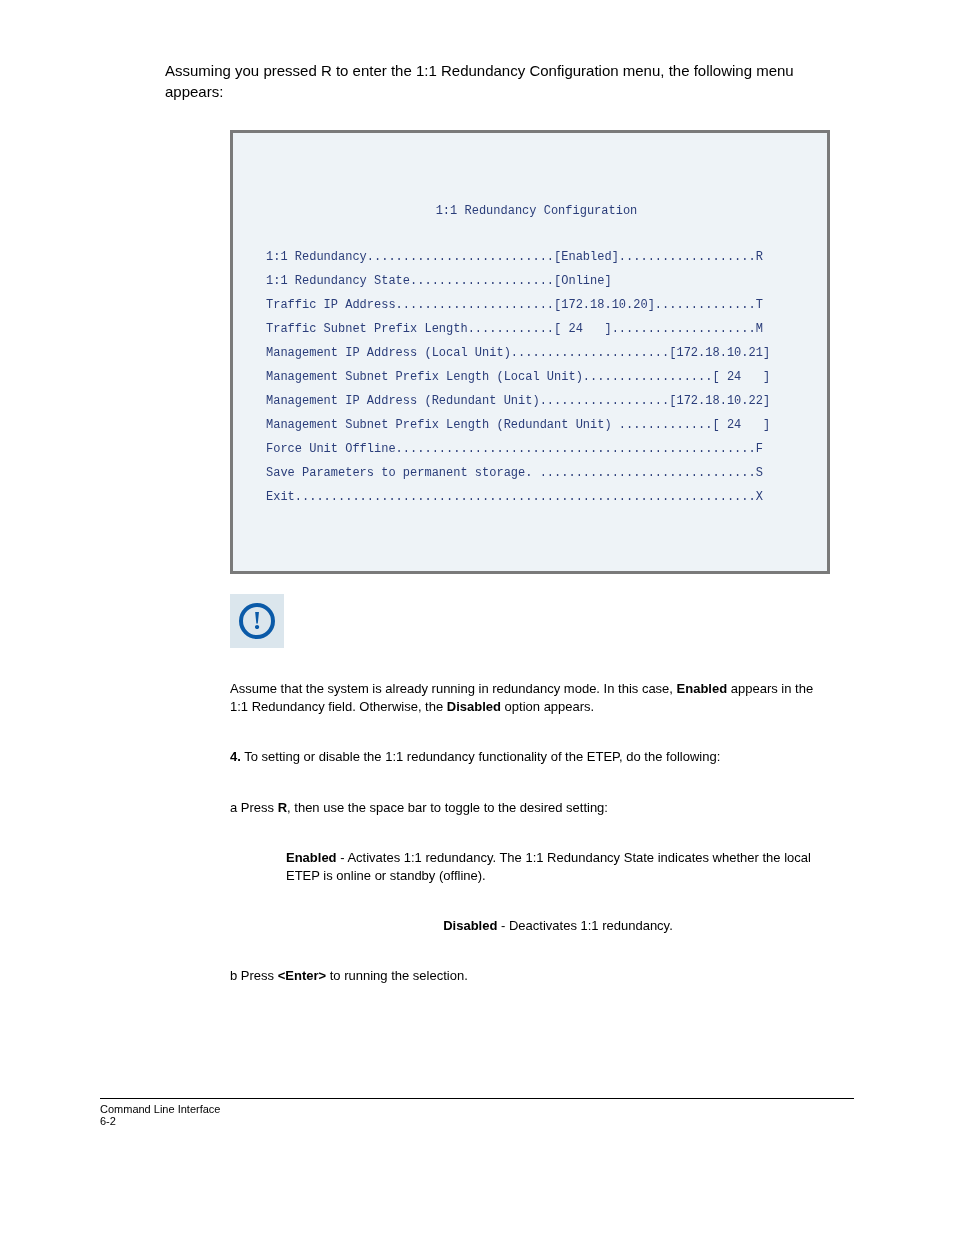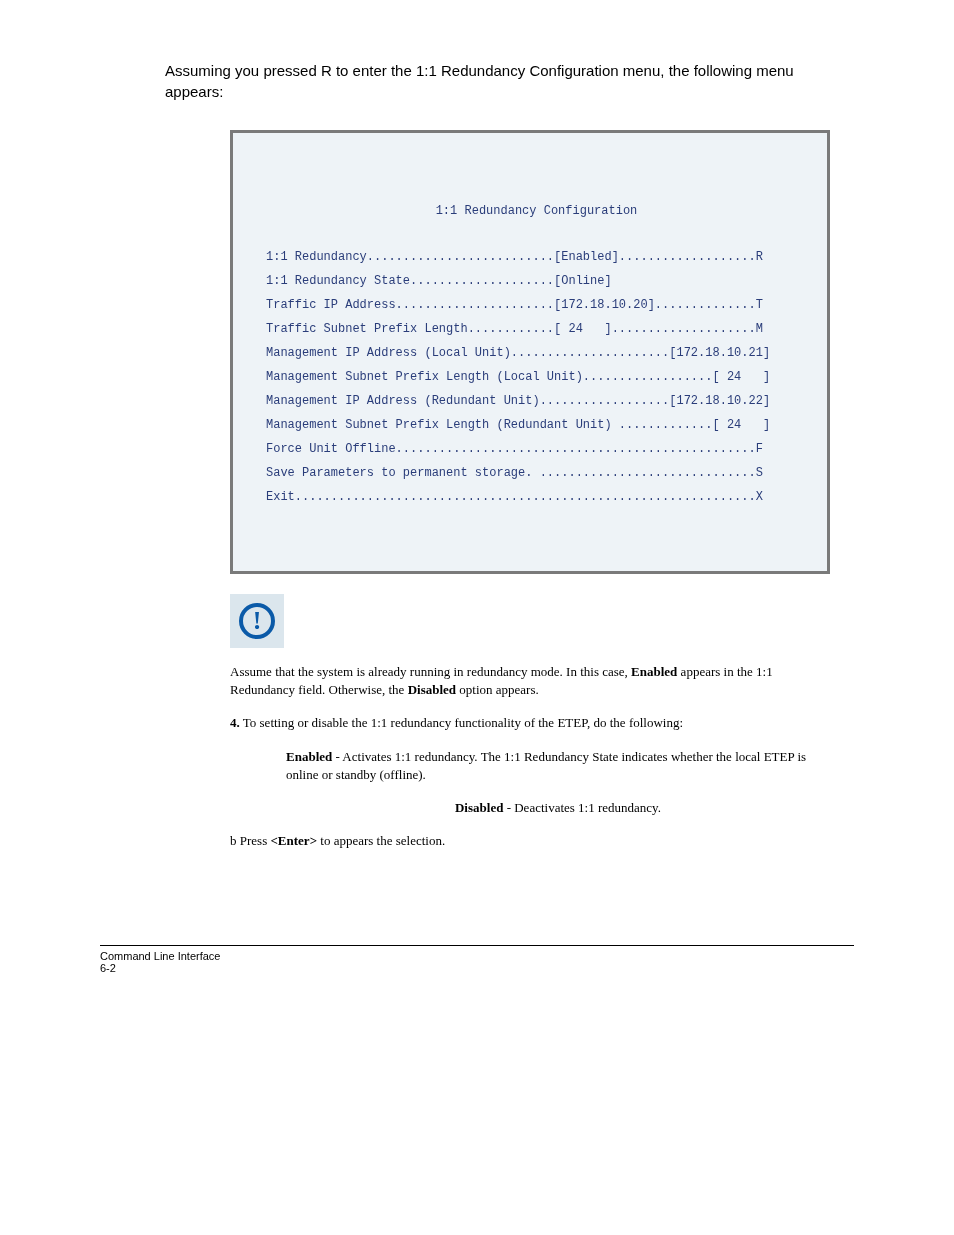--- a/index.html
+++ b/index.html
@@ -74,21 +74,21 @@
     font-size: 13px;
     line-height: 1.45;
     margin-top: 2px;
   }
   .body-text {
     margin-left: 130px;
     width: 600px;
     font-size: 13px;
     line-height: 1.4;
   }
-  .body-text p { margin: 15px 0; font-family: Liberation Serif, serif; }
+  .body-text p { margin: 32px 0; }
   .step-num { font-weight: bold; }
   .list-offset { margin-left: 28px; }
   .footer-rule {
     margin: 40px 100px 0 100px;
     border: none;
     border-top: 1px solid #000;
   }
   .footer {
     margin: 4px 100px 0 100px;
     display: flex;
@@ -117,31 +117,34 @@
   <div class="body-text">
     <p>
       <span>Assume that the system is already running in redundancy mode. In this case, </span><strong>Enabled</strong><span> appears in the 1:1 Redundancy field. Otherwise, the </span><strong>Disabled</strong><span> option appears.</span>
     </p>
 
     <p>
       <span class="step-num">4.</span>
       <span>To setting or disable the 1:1 redundancy functionality of the ETEP, do the following:</span>
     </p>
 
+    <p class="list-offset">
+      <span>a  </span><span>Press </span><strong>R</strong><span>, then use the space bar to toggle to the desired setting:</span>
+    </p>
 
     <p class="list-offset" style="margin-left:56px;">
       <strong>Enabled</strong><span> - Activates 1:1 redundancy. The 1:1 Redundancy State indicates whether the local ETEP is online or standby (offline).</span>
     </p>
 
     <p class="list-offset" style="margin-left:56px;text-align:center;">
       <strong>Disabled</strong><span> - Deactivates 1:1 redundancy.</span>
     </p>
 
     <p class="list-offset">
-      <span>b  </span><span>Press </span><strong>&lt;Enter&gt;</strong><span> to appears the selection.</span>
+      <span>b  </span><span>Press </span><strong>&lt;Enter&gt;</strong><span> to running the selection.</span>
     </p>
   </div>
 
 </div>
 
 <hr class="footer-rule">
 <div class="footer">
   <span>Command Line Interface</span>
   <span>6-2</span>
 </div>

